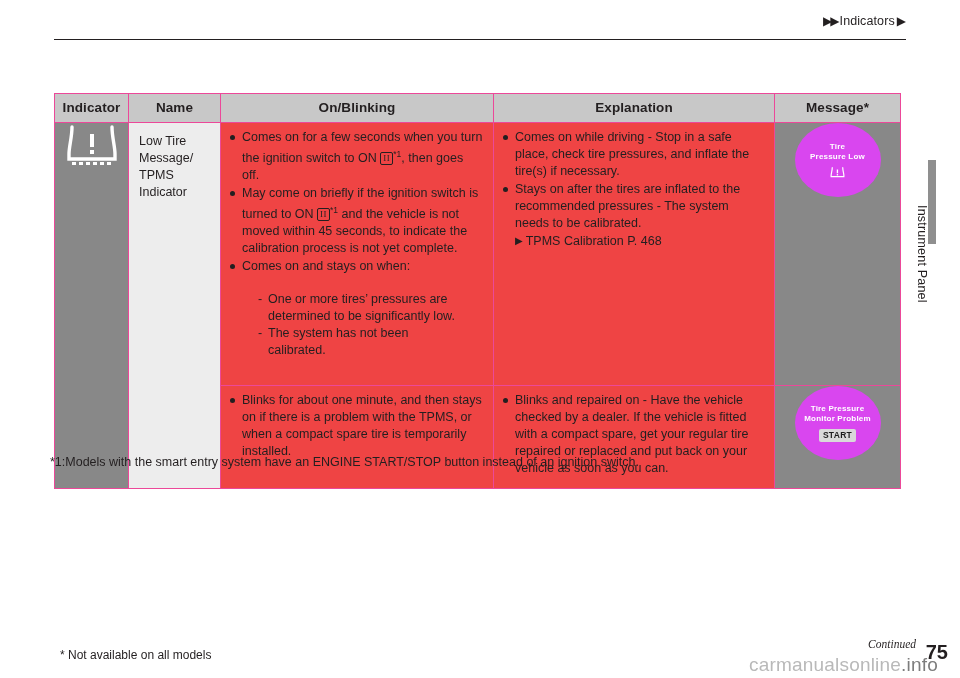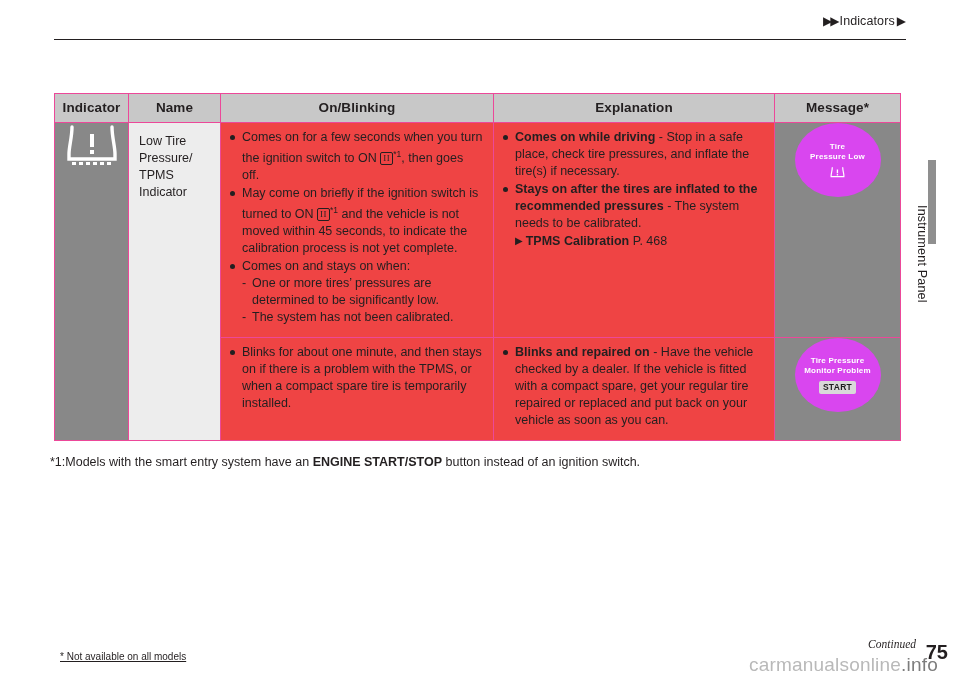--- a/index.html
+++ b/index.html
@@ -131,35 +131,35 @@
     content: "";
     position: absolute;
     left: 1px;
     top: 6px;
     width: 5px;
     height: 5px;
     border-radius: 50%;
     background: #231f20;
   }
   ul.sub {
-    margin: 0;
+    margin: 16px;
     padding: 0;
     list-style: none;
   }
   ul.sub > li {
     position: relative;
     padding-left: 10px;
   }
   ul.sub > li::before {
     content: "-";
     position: absolute;
     left: 0;
     top: 0;
   }
-  .b { font-weight: bold; }
+  .b { font-weight: normal; }
 
   .ign-key {
     display: inline-block;
     border: 1px solid #231f20;
     border-radius: 2px;
     font-size: 9px;
     line-height: 11px;
     padding: 0 2px;
     position: relative;
     top: -1px;
@@ -229,23 +229,22 @@
     top: 455px;
     font-size: 12.5px;
     color: #231f20;
   }
 
   
   .footer-note {
     position: absolute;
     left: 60px;
     bottom: 16px;
-    font-size: 10px;
-    color: #231f20;
-    text-decoration: underline;
+    font-size: 12px;
+    color: #231f20;
   }
   .continued {
     position: absolute;
     right: 44px;
     bottom: 28px;
     font-size: 11.5px;
     font-style: italic;
     font-family: "Liberation Serif", serif;
     color: #231f20;
   }
@@ -317,21 +316,21 @@
               <rect x="6" y="39" width="4" height="3"></rect>
               <rect x="13" y="39" width="4" height="3"></rect>
               <rect x="20" y="39" width="4" height="3"></rect>
               <rect x="27" y="39" width="4" height="3"></rect>
               <rect x="34" y="39" width="4" height="3"></rect>
               <rect x="41" y="39" width="4" height="3"></rect>
             </g>
           </svg>
         </div>
       </td>
-      <td class="cell-name" rowspan="2">Low Tire Pressure/ TPMS Indicator</td>
+      <td class="cell-name" rowspan="2">Low Tire Message/ TPMS Indicator</td>
       <td class="cell-body">
         <ul class="bullets">
           <li>
             <span>Comes on for a few seconds when you turn the ignition switch to ON</span>
             <span class="ign-key">II</span><span class="sup">*1</span><span>, then goes off.</span>
           </li>
           <li>
             <span>May come on briefly if the ignition switch is turned to ON</span>
             <span class="ign-key">II</span><span class="sup">*1</span><span> and the vehicle is not moved within 45 seconds, to indicate the calibration process is not yet complete.</span>
           </li>

